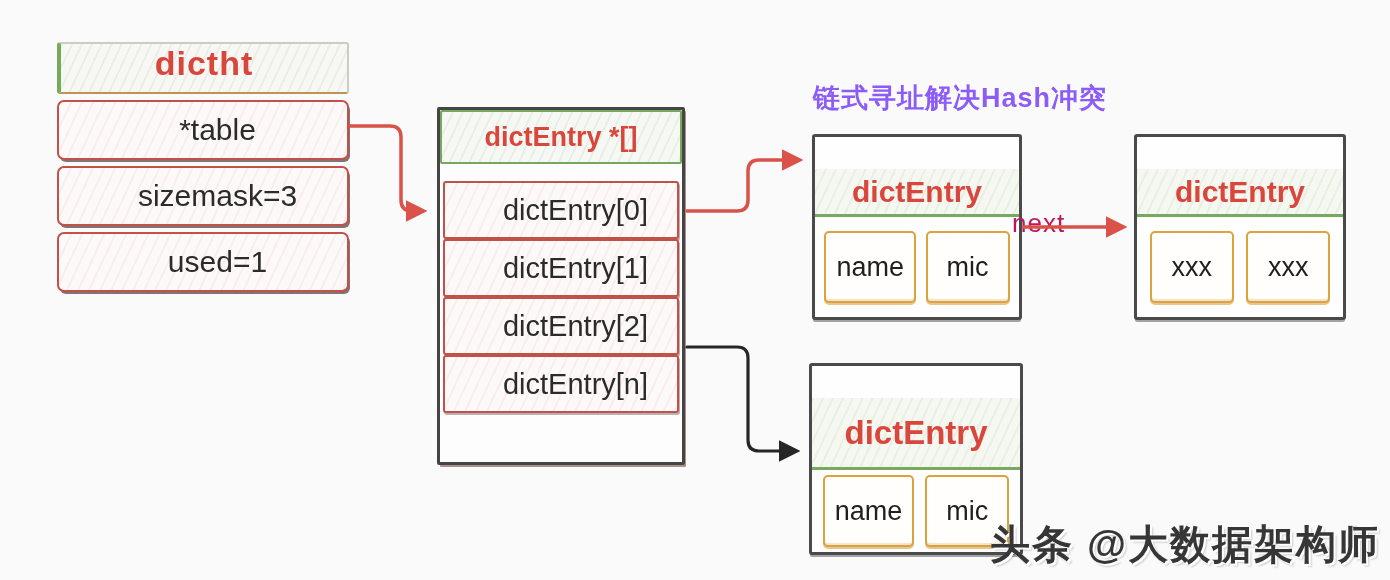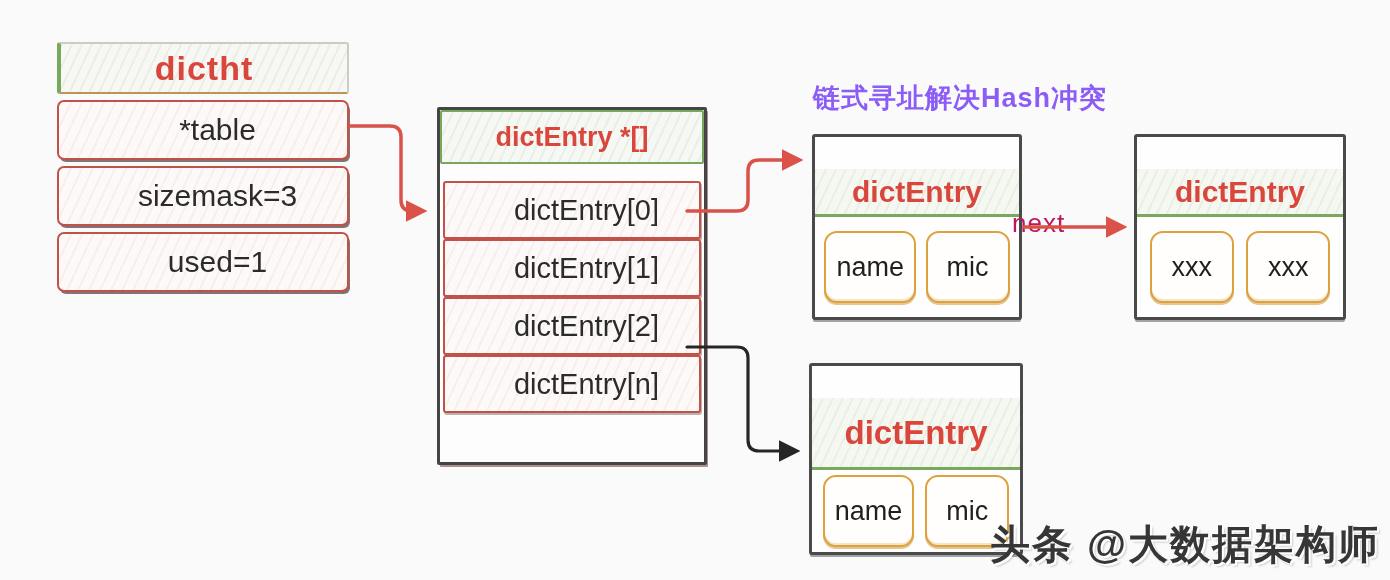--- a/index.html
+++ b/index.html
@@ -12,37 +12,37 @@
     background-image:repeating-linear-gradient(115deg, rgba(140,150,130,0.10) 0 2px, transparent 2px 9px);
   }
   .hatch-red {
     background-image:repeating-linear-gradient(115deg, rgba(190,120,110,0.08) 0 2px, transparent 2px 10px);
     padding-left:29px;
   }
 
   
   .dictht { position:absolute; left:57px; top:42px; width:292px; display:flex; flex-direction:column; gap:6px; }
   .dictht-header {
-    height:52px; box-sizing:border-box; display:flex; align-items:center; justify-content:center;
+    height:52px; box-sizing:border-box; display:flex; align-items:flex-start; justify-content:center;
     background-color:#f7f7f4;
     border:2px solid #c8cfc2; border-left:4px solid #74aa58; border-bottom:2px solid #bf9355;
     border-radius:3px;
   }
   .dictht-header span { font-size:34px; font-weight:bold; color:#d9463c; letter-spacing:1px; }
   .row-cell {
     height:60px; box-sizing:border-box; display:flex; align-items:center; justify-content:center;
     background-color:#fdf9f8;
     border:2px solid #c0524a; border-radius:7px;
     box-shadow:2px 3px 0 -1px rgba(48,26,24,0.6);
     font-size:30px; color:#2b2b2b;
   }
 
   
   .bucket {
-    position:absolute; left:437px; top:107px; width:270px; height:358px; box-sizing:border-box;
+    position:absolute; left:437px; top:107px; width:248px; height:358px; box-sizing:border-box;
     background:#fefdfd; border:3px solid #454545; border-radius:2px;
     box-shadow:2px 3px 0 -1px rgba(90,40,35,0.5);
   }
   .bucket-header {
     height:54px; box-sizing:border-box; display:flex; align-items:center; justify-content:center;
     background-color:#f6f8f3; border:2px solid #76a85e; border-radius:2px;
   }
   .bucket-header span { font-size:27px; font-weight:bold; color:#d9463c; }
   .bucket-rows { display:flex; flex-direction:column; gap:0; margin:17px 3px 0 3px; }
   .bucket-row {
@@ -64,21 +64,21 @@
     box-sizing:border-box; display:flex; align-items:center; justify-content:center;
     background-color:#f5f8f0;
     border-bottom:3px solid #79a95c;
     margin-top:32px;
   }
   .entry-header span { font-size:30px; font-weight:bold; color:#d9463c; }
   .entry-body { flex:1; display:flex; align-items:center; justify-content:space-evenly; }
   .field-cell {
     box-sizing:border-box; min-width:84px; height:72px; padding:0 10px;
     display:flex; align-items:center; justify-content:center;
-    background:#fffefd; border:2px solid #dda23c; border-radius:13px;
+    background:#fffefd; border:2px solid #dda23c; border-radius:5px;
     box-shadow:0 2px 0 rgba(210,150,50,0.55), inset 0 -2px 0 rgba(210,150,50,0.25);
     font-size:27px; color:#1f1f1f;
   }
   .entry-top   { left:812px;  top:134px; width:210px; height:186px; }
   .entry-top .entry-header    { height:48px; }
   .entry-next  { left:1134px; top:134px; width:212px; height:186px; }
   .entry-next .entry-header   { height:48px; }
   .entry-bottom{ left:809px;  top:363px; width:214px; height:192px; }
   .entry-bottom .entry-header { height:72px; }
   .entry-bottom .entry-header span { font-size:33px; }

